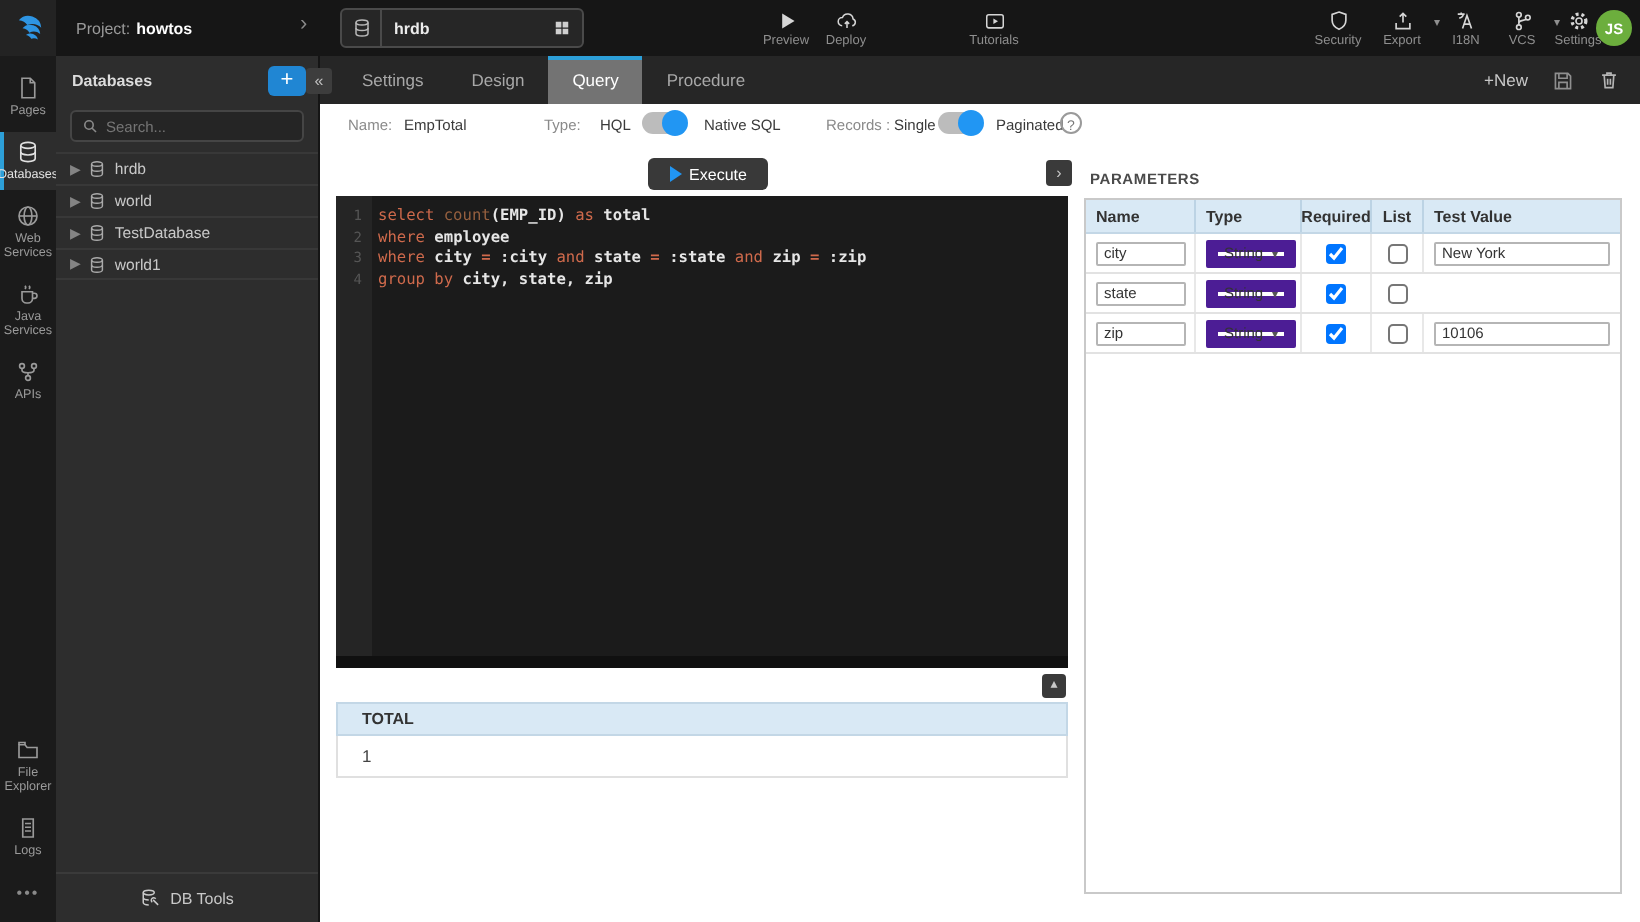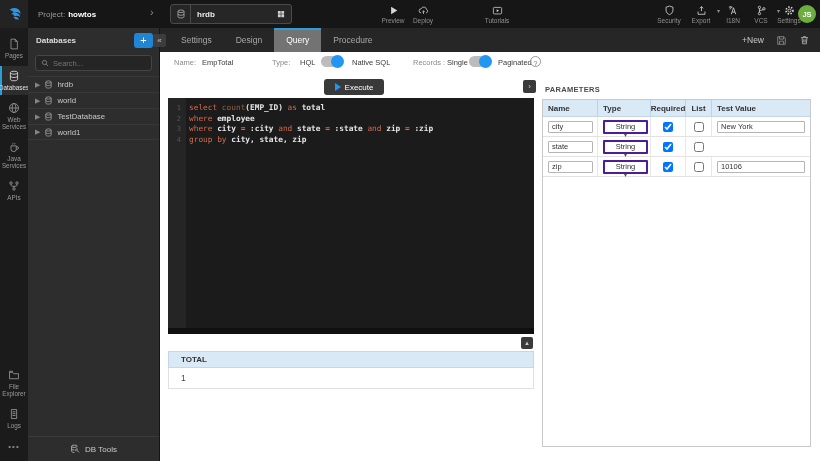--- a/index.html
+++ b/index.html
@@ -99,21 +99,21 @@
   .prow { display:flex; height:20px; border-bottom:1px solid #e2e2e2; }
   .prow .pc { border-right:1px solid #e8e8e8; display:flex; align-items:center; padding-left:5px; }
   .c-name { width:55px; }
   .c-type { width:53px; }
   .c-req { width:35px; justify-content:center; padding-left:0 !important; }
   .c-list { width:26px; justify-content:center; padding-left:0 !important; }
   .c-test { flex:1; }
   .pc:last-child { border-right:none !important; }
   .pin { width:45px; height:12px; border:1px solid #b5b5b5; border-radius:1px; font-size:7.5px; color:#333; padding:0 3px; font-family:"Liberation Sans",sans-serif; outline:none; }
   .pin.wide { width:88px; }
-  .sel { width:45px; height:14px; border:2px solid #4c1d95; border-radius:1px; background:#fff; display:flex; align-items:center; justify-content:space-between; padding:0 3px; font-size:7.5px; color:#333; cursor:pointer;flex-direction:column; }
+  .sel { width:45px; height:14px; border:6px solid #4c1d95; border-radius:1px; background:#fff; display:flex; align-items:center; justify-content:space-between; padding:0 3px; font-size:7.5px; color:#333; cursor:pointer; }
   .sel .car { font-size:6px; color:#555; }
   .prow input[type=checkbox] { width:10px; height:10px; cursor:pointer; }
 
   svg { display:block; }
 </style>
 </head>
 <body>
 
 <div class="app">
 

